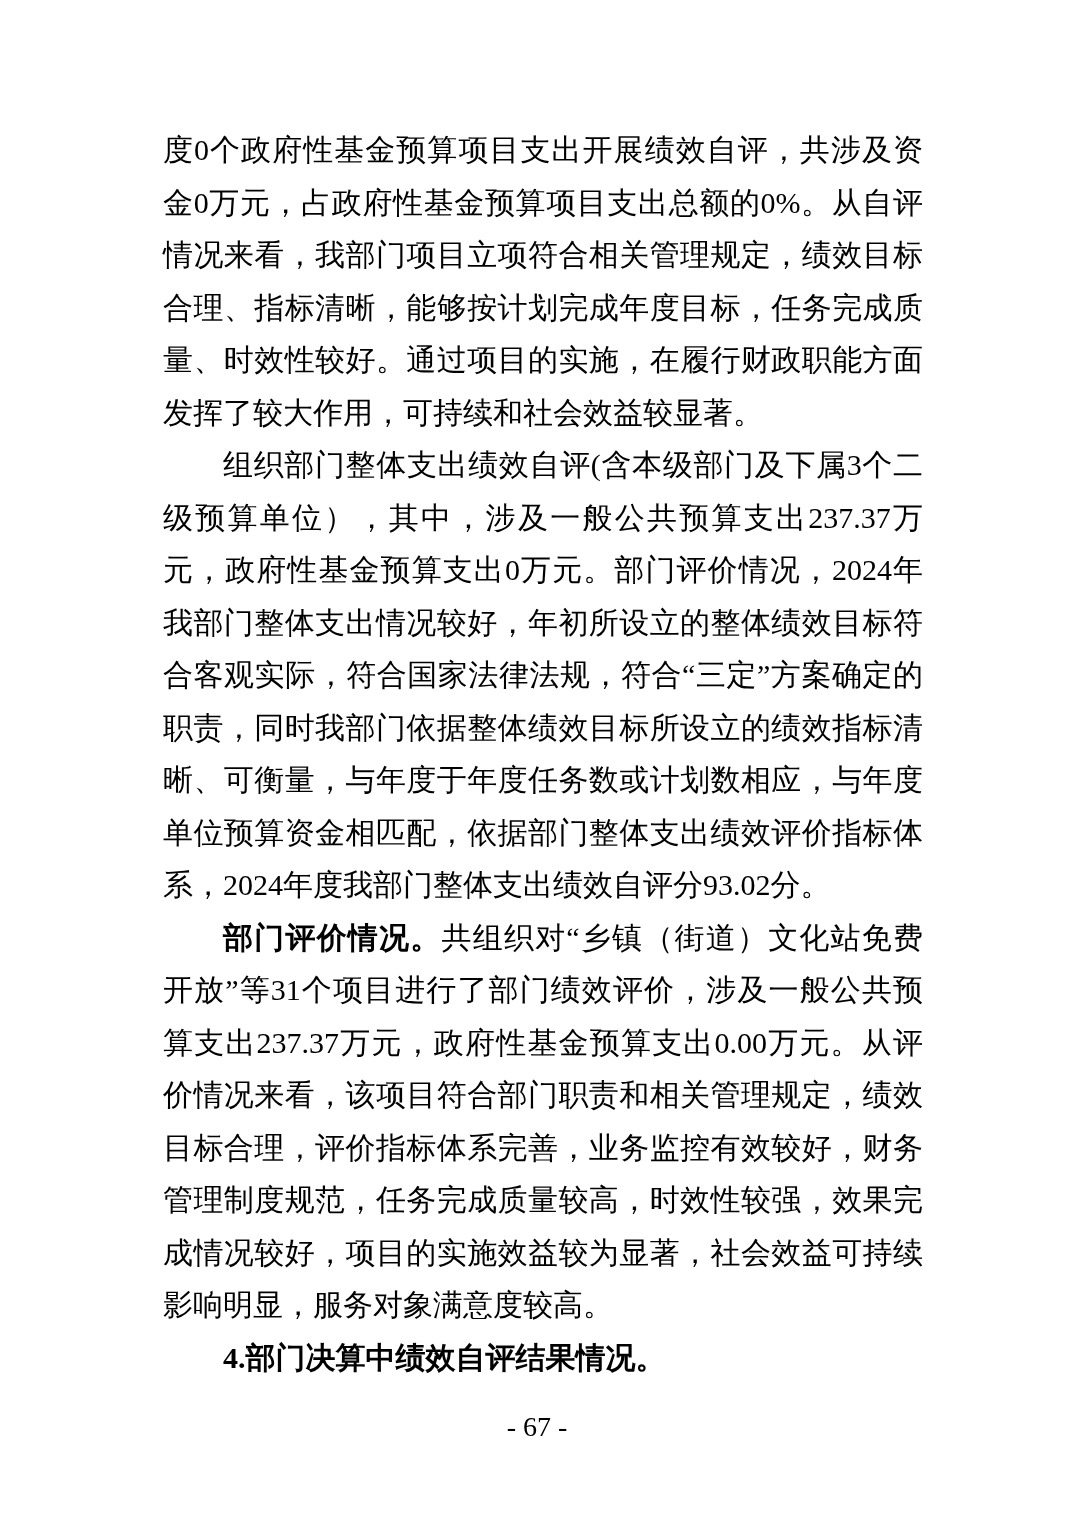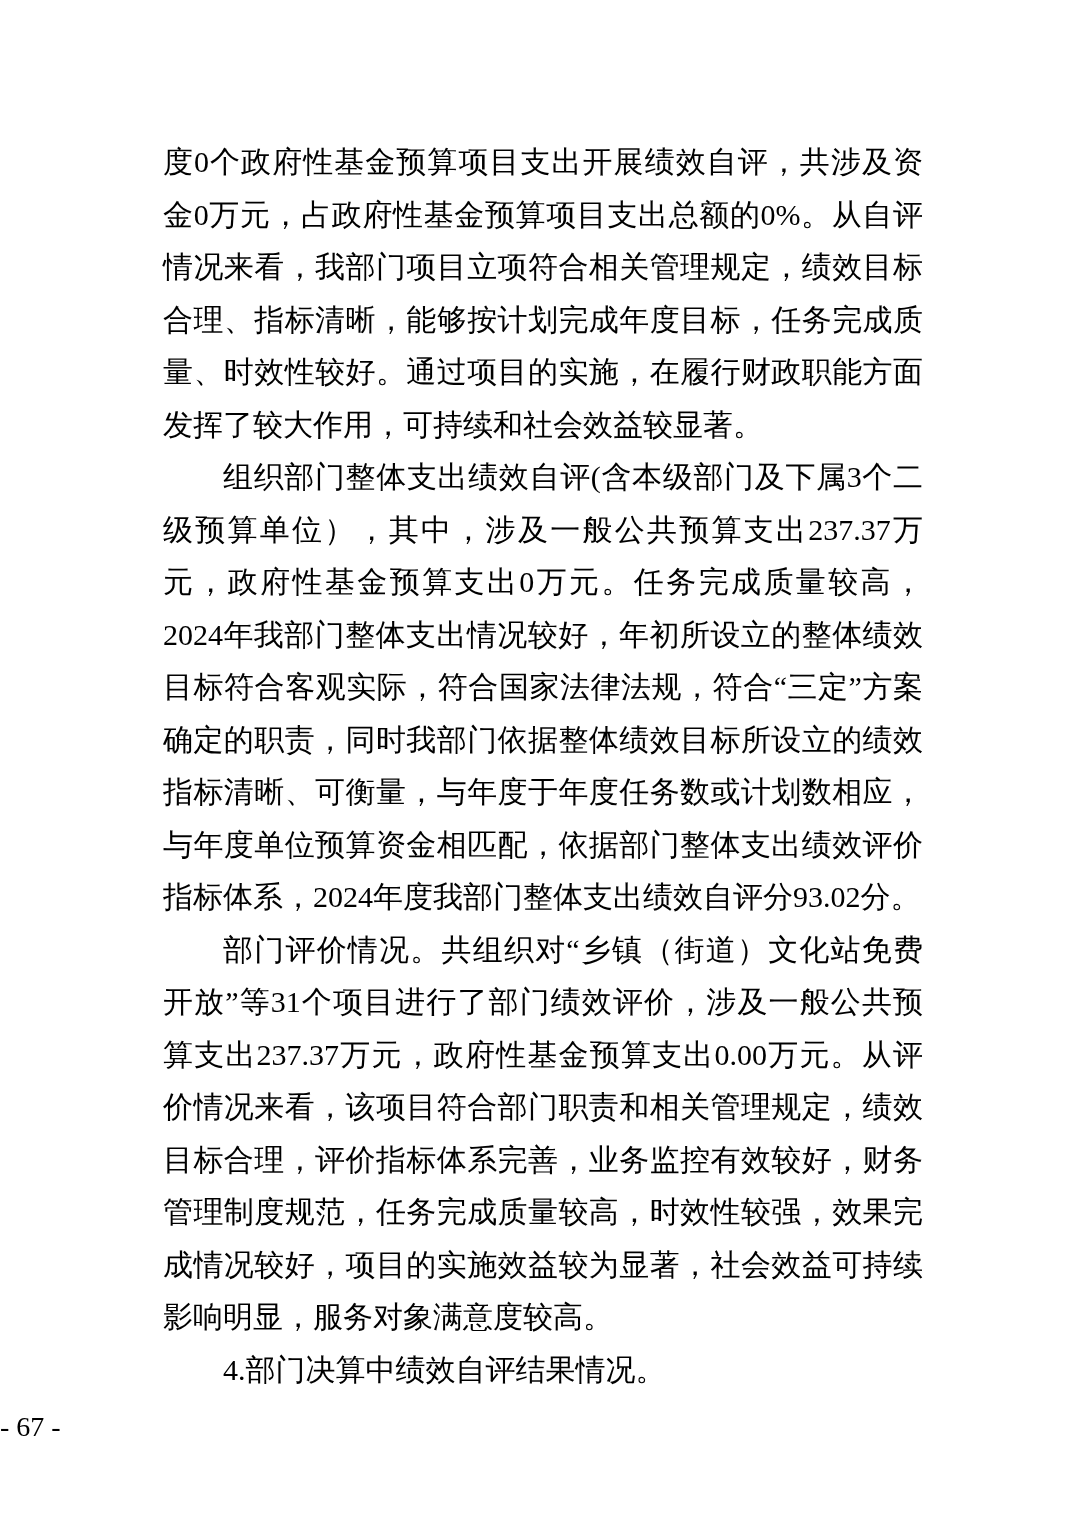--- a/index.html
+++ b/index.html
@@ -12,52 +12,53 @@
     width: 1074px;
     height: 1520px;
     background: #ffffff;
     color: #000000;
     font-family: "Liberation Serif", serif;
     overflow: hidden;
   }
   .doc-body {
     position: absolute;
     left: 163px;
-    top: 136px;
+    top: 124px;
     width: 760px;
     font-size: 30px;
     line-height: 52.5px;
     text-align: justify;
     letter-spacing: 0px;
   }
   .para {
     margin: 0;
     padding: 0;
     text-indent: 0;
   }
   .para.indent {
     text-indent: 2em;
   }
   .seg { font-weight: normal; }
-  .seg-bold { font-weight: 400; }
+  .seg-bold { font-weight: 700; }
   .footer {
     position: absolute;
     left: 0;
     right: 0;
     top: 1410px;
+    text-align: center;
     font-size: 28px;
     line-height: 34px;
     font-family: "Liberation Serif", serif;
     color: #000000;
   }
 </style>
 </head>
 <body>
 
 <div class="page">
   <div class="doc-body" id="doc-body">
       <p class="para"><span class="seg">度0个政府性基金预算项目支出开展绩效自评，共涉及资金0万元，占政府性基金预算项目支出总额的0%。从自评情况来看，我部门项目立项符合相关管理规定，绩效目标合理、指标清晰，能够按计划完成年度目标，任务完成质量、时效性较好。通过项目的实施，在履行财政职能方面发挥了较大作用，可持续和社会效益较显著。</span></p>
-      <p class="para indent"><span class="seg">组织部门整体支出绩效自评(含本级部门及下属3个二级预算单位），其中，涉及一般公共预算支出237.37万元，政府性基金预算支出0万元。任务完成质量较高，2024年我部门整体支出情况较好，年初所设立的整体绩效目标符合客观实际，符合国家法律法规，符合“三定”方案确定的职责，同时我部门依据整体绩效目标所设立的绩效指标清晰、可衡量，与年度于年度任务数或计划数相应，与年度单位预算资金相匹配，依据部门整体支出绩效评价指标体系，2024年度我部门整体支出绩效自评分93.02分。</span></p>
+      <p class="para indent"><span class="seg">组织部门整体支出绩效自评(含本级部门及下属3个二级预算单位），其中，涉及一般公共预算支出237.37万元，政府性基金预算支出0万元。部门评价情况，2024年我部门整体支出情况较好，年初所设立的整体绩效目标符合客观实际，符合国家法律法规，符合“三定”方案确定的职责，同时我部门依据整体绩效目标所设立的绩效指标清晰、可衡量，与年度于年度任务数或计划数相应，与年度单位预算资金相匹配，依据部门整体支出绩效评价指标体系，2024年度我部门整体支出绩效自评分93.02分。</span></p>
       <p class="para indent"><span class="seg-bold">部门评价情况。</span><span class="seg">共组织对“乡镇（街道）文化站免费开放”等31个项目进行了部门绩效评价，涉及一般公共预算支出237.37万元，政府性基金预算支出0.00万元。从评价情况来看，该项目符合部门职责和相关管理规定，绩效目标合理，评价指标体系完善，业务监控有效较好，财务管理制度规范，任务完成质量较高，时效性较强，效果完成情况较好，项目的实施效益较为显著，社会效益可持续影响明显，服务对象满意度较高。</span></p>
       <p class="para indent"><span class="seg-bold">4.部门决算中绩效自评结果情况。</span></p>
     </div>
   <div class="footer">- 67 -</div>
 </div>
 
 </body></html>

